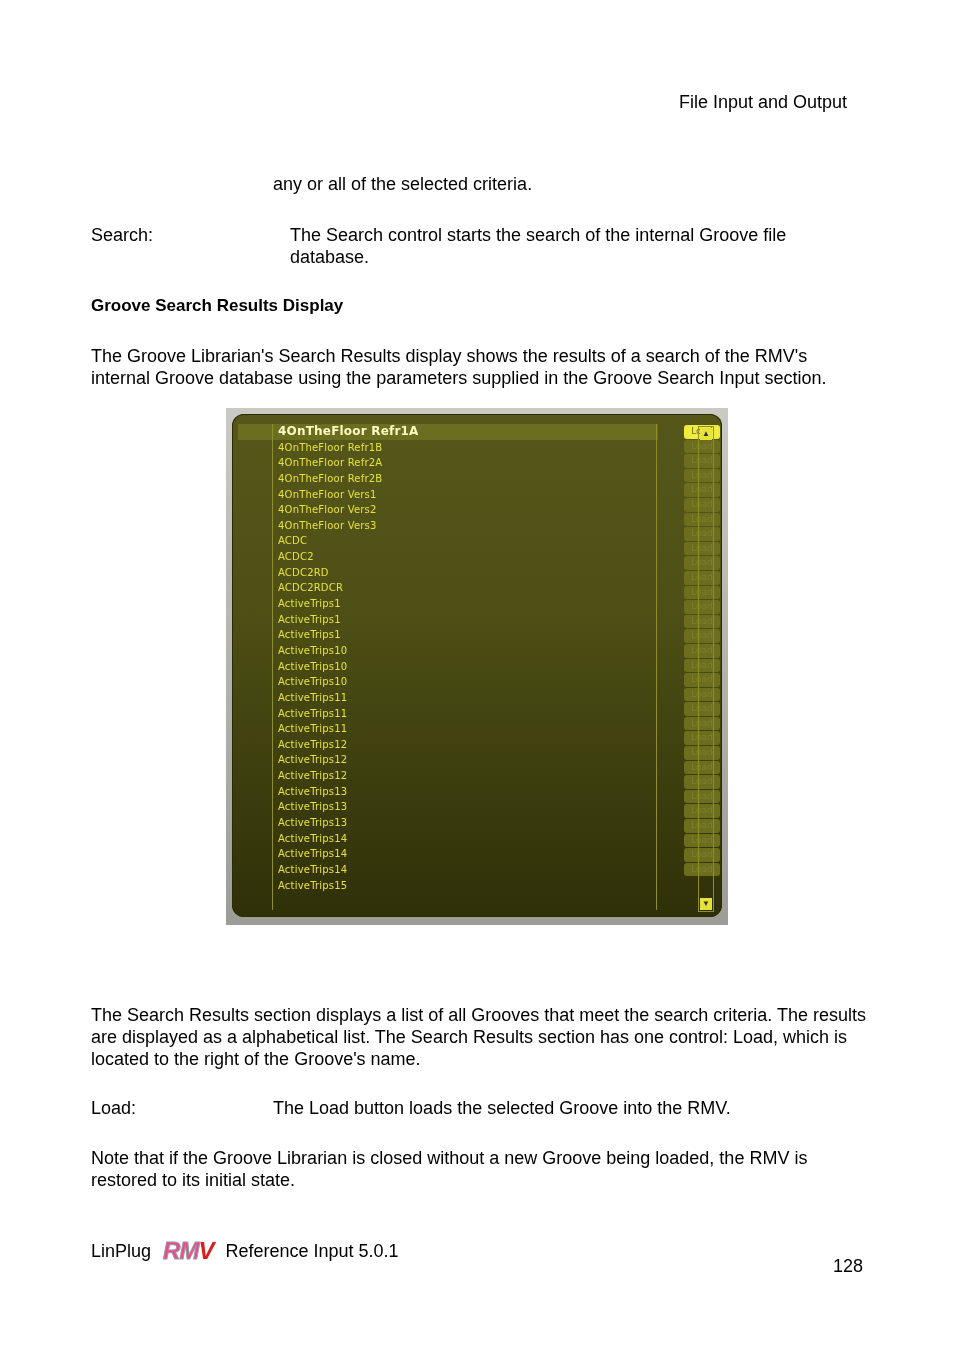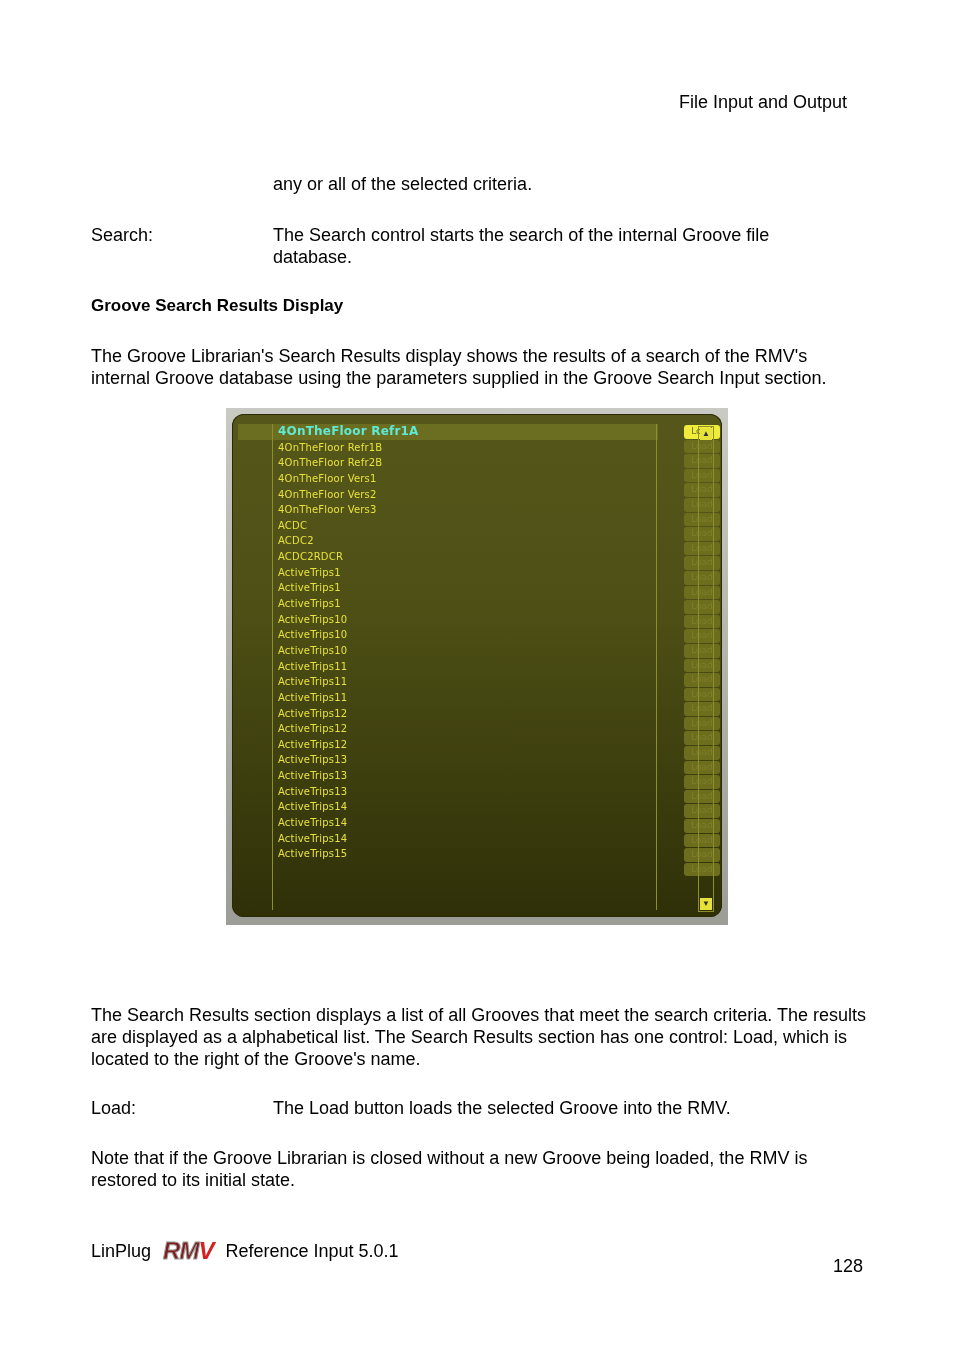--- a/index.html
+++ b/index.html
@@ -6,57 +6,59 @@
   body { width:954px; height:1351px; position:relative; font-family:"Liberation Sans", sans-serif; color:#000; font-size:18px; }
   .abs { position:absolute; }
   .p { line-height:22px;margin-top:28px; }
   .header { right:107px; top:92px; font-size:18px; }
   .bold { font-weight:bold; }
   .shot { left:226px; top:408px; width:502px; height:517px; background:linear-gradient(#c9cac3,#9c9d96); box-sizing:border-box; }
   .panel { position:absolute; left:6px; top:6px; right:6px; bottom:8px; border-radius:12px;
            background:linear-gradient(#55571a 0%, #4d4f15 40%, #2f3008 100%); box-shadow: inset 0 0 0 1px #2a2b05; }
   .list { position:absolute; left:6px; top:10px; width:420px; height:486px; overflow:hidden; }
   .row { height:15.65px; line-height:15.65px; font-family:"DejaVu Sans", sans-serif; font-size:10px; color:#e8e23a; padding-left:40px; white-space:nowrap; letter-spacing:0.2px; }
-  .row.sel { background:#6b6d20; font-weight:bold; font-size:12px; color:#5eead4; }
+  .row.sel { background:#6b6d20; font-weight:bold; font-size:12px; color:#fef9c3; }
   .leftline { position:absolute; left:40px; top:10px; width:1px; height:486px; background:#8e8e2c; }
   .loadcol { position:absolute; left:424px; top:10px; width:44px; height:486px; border-left:1px solid #8e8e2c;padding-left:21px; }
   .loadbtn { display:block; margin:1px 0 0 6px; width:36px; height:13.6px; border-radius:3px; background:#6c6e1e; color:#7d7f2a; font-family:"DejaVu Sans", sans-serif; font-size:9px; text-align:center; line-height:13.6px; }
   .loadbtn.active { background:#f0ec3c; color:#6b6d20; }
   .scroll { position:absolute; left:466px; top:12px; width:16px; height:486px; border:1px solid #8e8e2c; box-sizing:border-box; }
   .arrow { position:absolute; left:1px; width:12px; height:12px; background:#e6e23a; color:#333; font-size:8px; text-align:center; line-height:12px; }
   .footer-left { left:91px; top:1237px; display:flex; align-items:center; gap:12px; }
   .logo { font-style:italic; font-weight:bold; font-size:24px; letter-spacing:-1px; }
-  .logo .rm { color:#7f1d1d; -webkit-text-stroke:1px #999; }
+  .logo .rm { color:#ec4899; -webkit-text-stroke:1px #999; }
   .logo .v { color:#d42020; }
 </style>
 </head>
 <body>
 
 <div class="abs header">File Input and Output</div>
 
 <div class="abs p" style="left:273px; top:145px;">any or all of the selected criteria.</div>
 
 <div class="abs p" style="left:91px; top:196px;">Search:</div>
-<div class="abs p" style="left:273px; top:196px; width:560px;">The Search control starts the search of the internal Groove file database.</div>
+<div class="abs p" style="left:290px; top:196px; width:560px;">The Search control starts the search of the internal Groove file database.</div>
 
 <div class="abs p bold" style="left:91px; top:267px; font-size:17px;">Groove Search Results Display</div>
 
 <div class="abs p" style="left:91px; top:317px; width:775px;">The Groove Librarian's Search Results display shows the results of a search of the RMV's internal Groove database using the parameters supplied in the Groove Search Input section.</div>
 
 <div class="abs shot">
   <div class="panel">
     <div class="list" id="list">
         <div class="row sel">4OnTheFloor Refr1A</div>
         <div class="row">4OnTheFloor Refr1B</div>
+        <div class="row">4OnTheFloor Refr2A</div>
         <div class="row">4OnTheFloor Refr2B</div>
         <div class="row">4OnTheFloor Vers1</div>
         <div class="row">4OnTheFloor Vers2</div>
         <div class="row">4OnTheFloor Vers3</div>
         <div class="row">ACDC</div>
         <div class="row">ACDC2</div>
+        <div class="row">ACDC2RD</div>
         <div class="row">ACDC2RDCR</div>
         <div class="row">ActiveTrips1</div>
         <div class="row">ActiveTrips1</div>
         <div class="row">ActiveTrips1</div>
         <div class="row">ActiveTrips10</div>
         <div class="row">ActiveTrips10</div>
         <div class="row">ActiveTrips10</div>
         <div class="row">ActiveTrips11</div>
         <div class="row">ActiveTrips11</div>
         <div class="row">ActiveTrips11</div>

